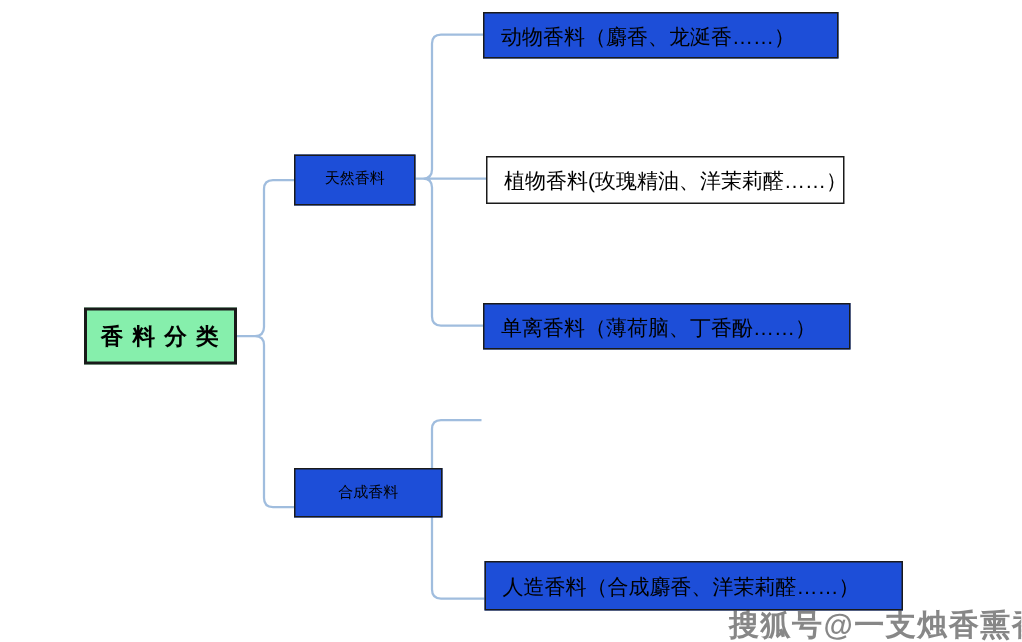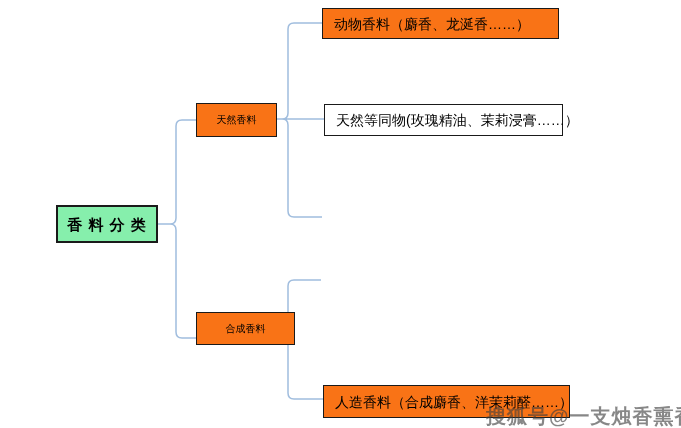--- a/index.html
+++ b/index.html
@@ -25,41 +25,41 @@
     box-sizing: border-box;
     display: flex;
     align-items: center;
     color: #000000;
     background: #ffffff;
     border: 1.5px solid #1a1a1a;
     font-size: 14px;
     line-height: 1;
     white-space: nowrap;
   }
-  .node.blue  { background: #f97316; }
+  .node.blue  { background: #1d4ed8; }
   .node.rootfill { background: #86efac; }
   .node.center { justify-content: center; }
   .node.leftpad { padding-left: 11px; }
 
   .root-node {
     left: 56px; top: 205px; width: 102px; height: 38px;
     border-width: 2px;
     font-weight: bold;
     font-size: 15px;
     letter-spacing: 1px;
   }
   .mid-node { font-size: 10px; }
   .node-natural   { left: 196px; top: 103px; width: 81px; height: 34px; }
   .node-synthetic { left: 196px; top: 312px; width: 99px; height: 33px; text-align: right; }
 
   .node-animal     { left: 322px; top: 8px;   width: 237px; height: 31px; }
   .node-plant      { left: 324px; top: 104px; width: 239px; height: 32px; }
   .node-isolate    { left: 322px; top: 202px; width: 245px; height: 31px; }
   .node-identical  { left: 321px; top: 264px; width: 247px; height: 32px; }
-  .node-artificial { left: 323px; top: 385px; width: 247px; height: 33px; }
+  .node-artificial { left: 323px; top: 374px; width: 279px; height: 33px; }
 
   .watermark {
     position: absolute;
     left: 486px; top: 403px;
     font-size: 20px;
     font-weight: bold;
     letter-spacing: 1px;
     color: rgba(62, 62, 62, 0.62);
     white-space: nowrap;
     z-index: 5;
@@ -80,21 +80,22 @@
   </svg>
 
   <div class="node rootfill center root-node">香 料 分 类</div>
 
   <div class="node blue center mid-node node-natural">天然香料</div>
 
   <div class="node blue center mid-node node-synthetic">合成香料</div>
 
   <div class="node blue leftpad node-animal">动物香料（麝香、龙涎香……）</div>
 
-  <div class="node leftpad node-plant">天然等同物(玫瑰精油、茉莉浸膏……）</div>
+  <div class="node leftpad node-plant">植物香料(玫瑰精油、洋茉莉醛……）</div>
 
+  <div class="node blue leftpad node-isolate">单离香料（薄荷脑、丁香酚……）</div>
 
 
   <div class="node blue leftpad node-artificial">人造香料（合成麝香、洋茉莉醛……）</div>
 
   <div class="watermark">搜狐号@一支烛香熏香氛</div>
 
 </div>
 
 </body></html>

